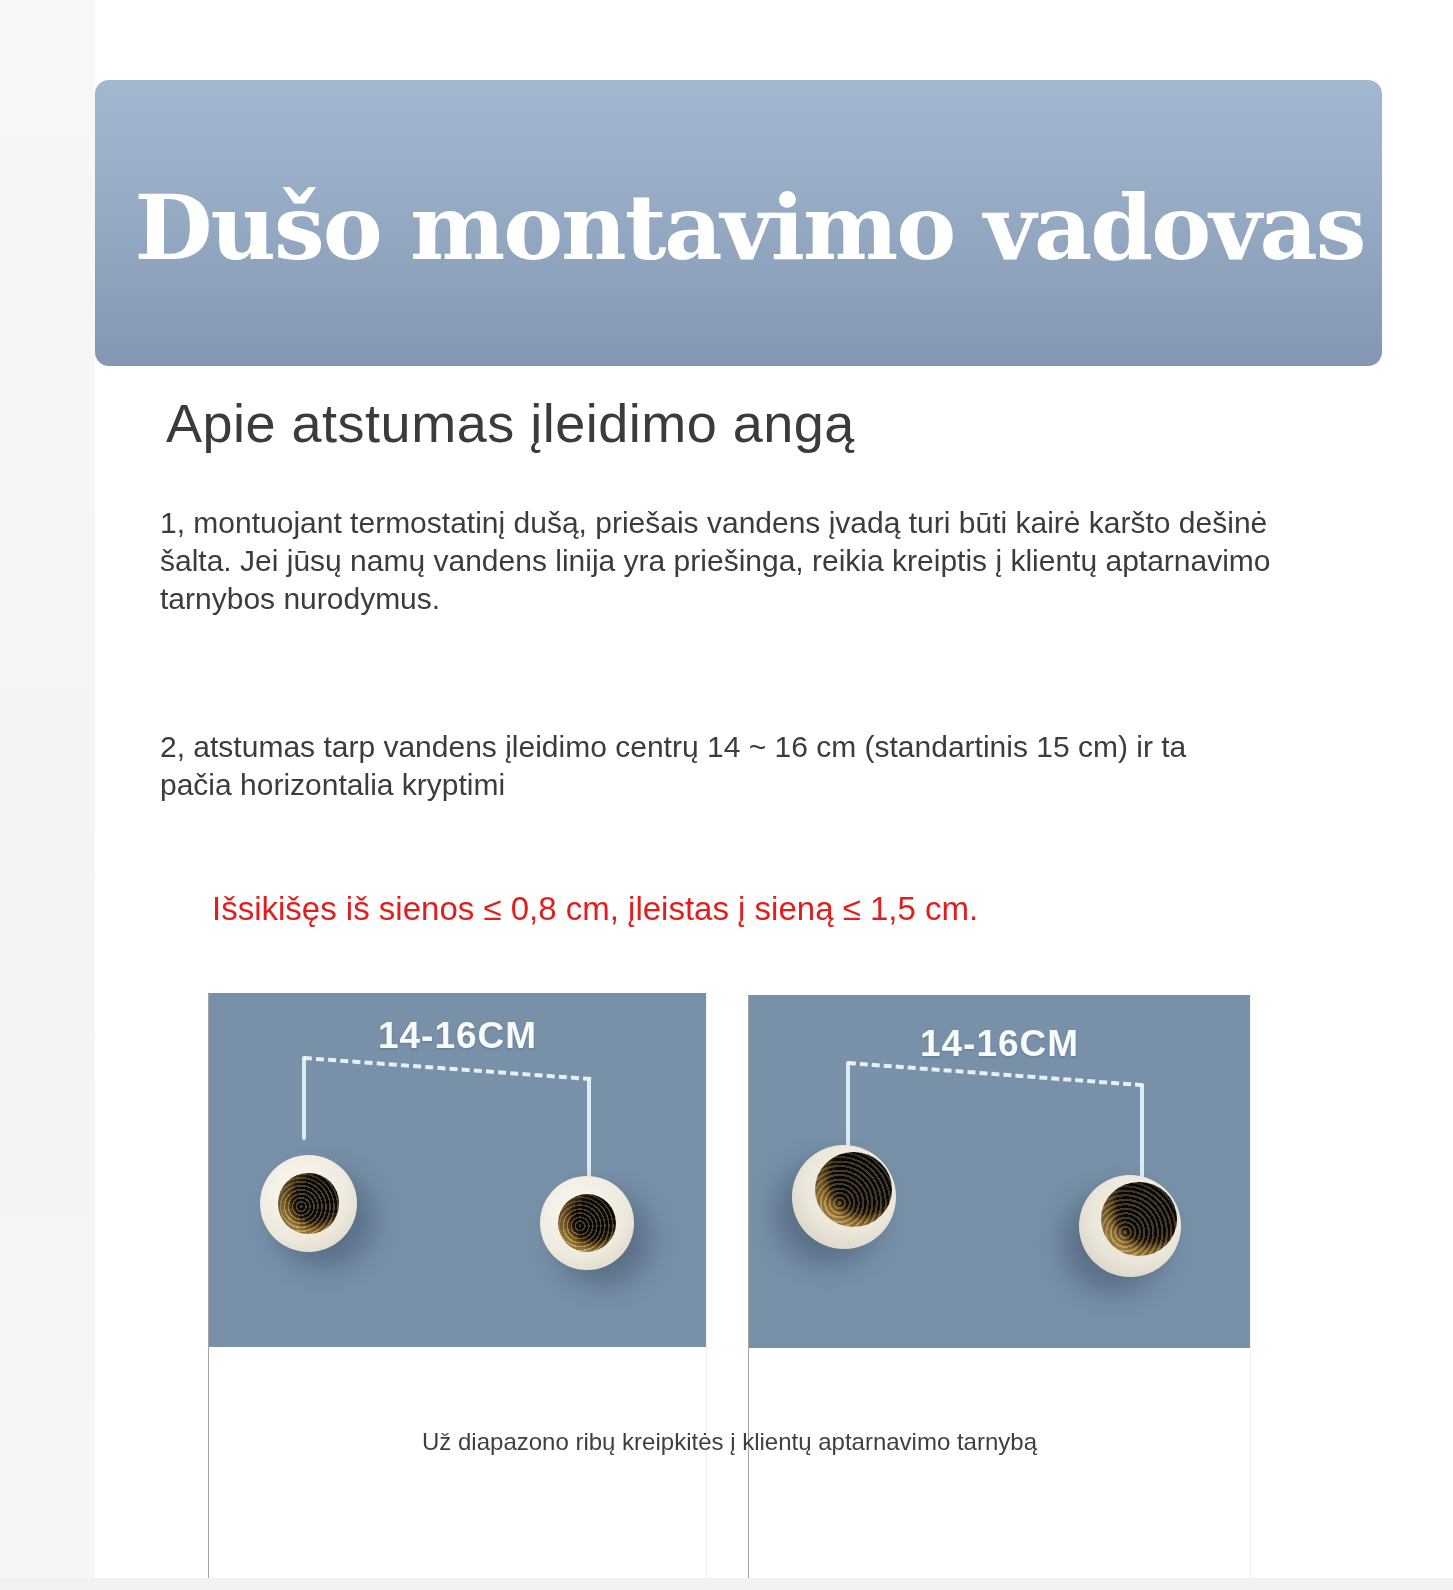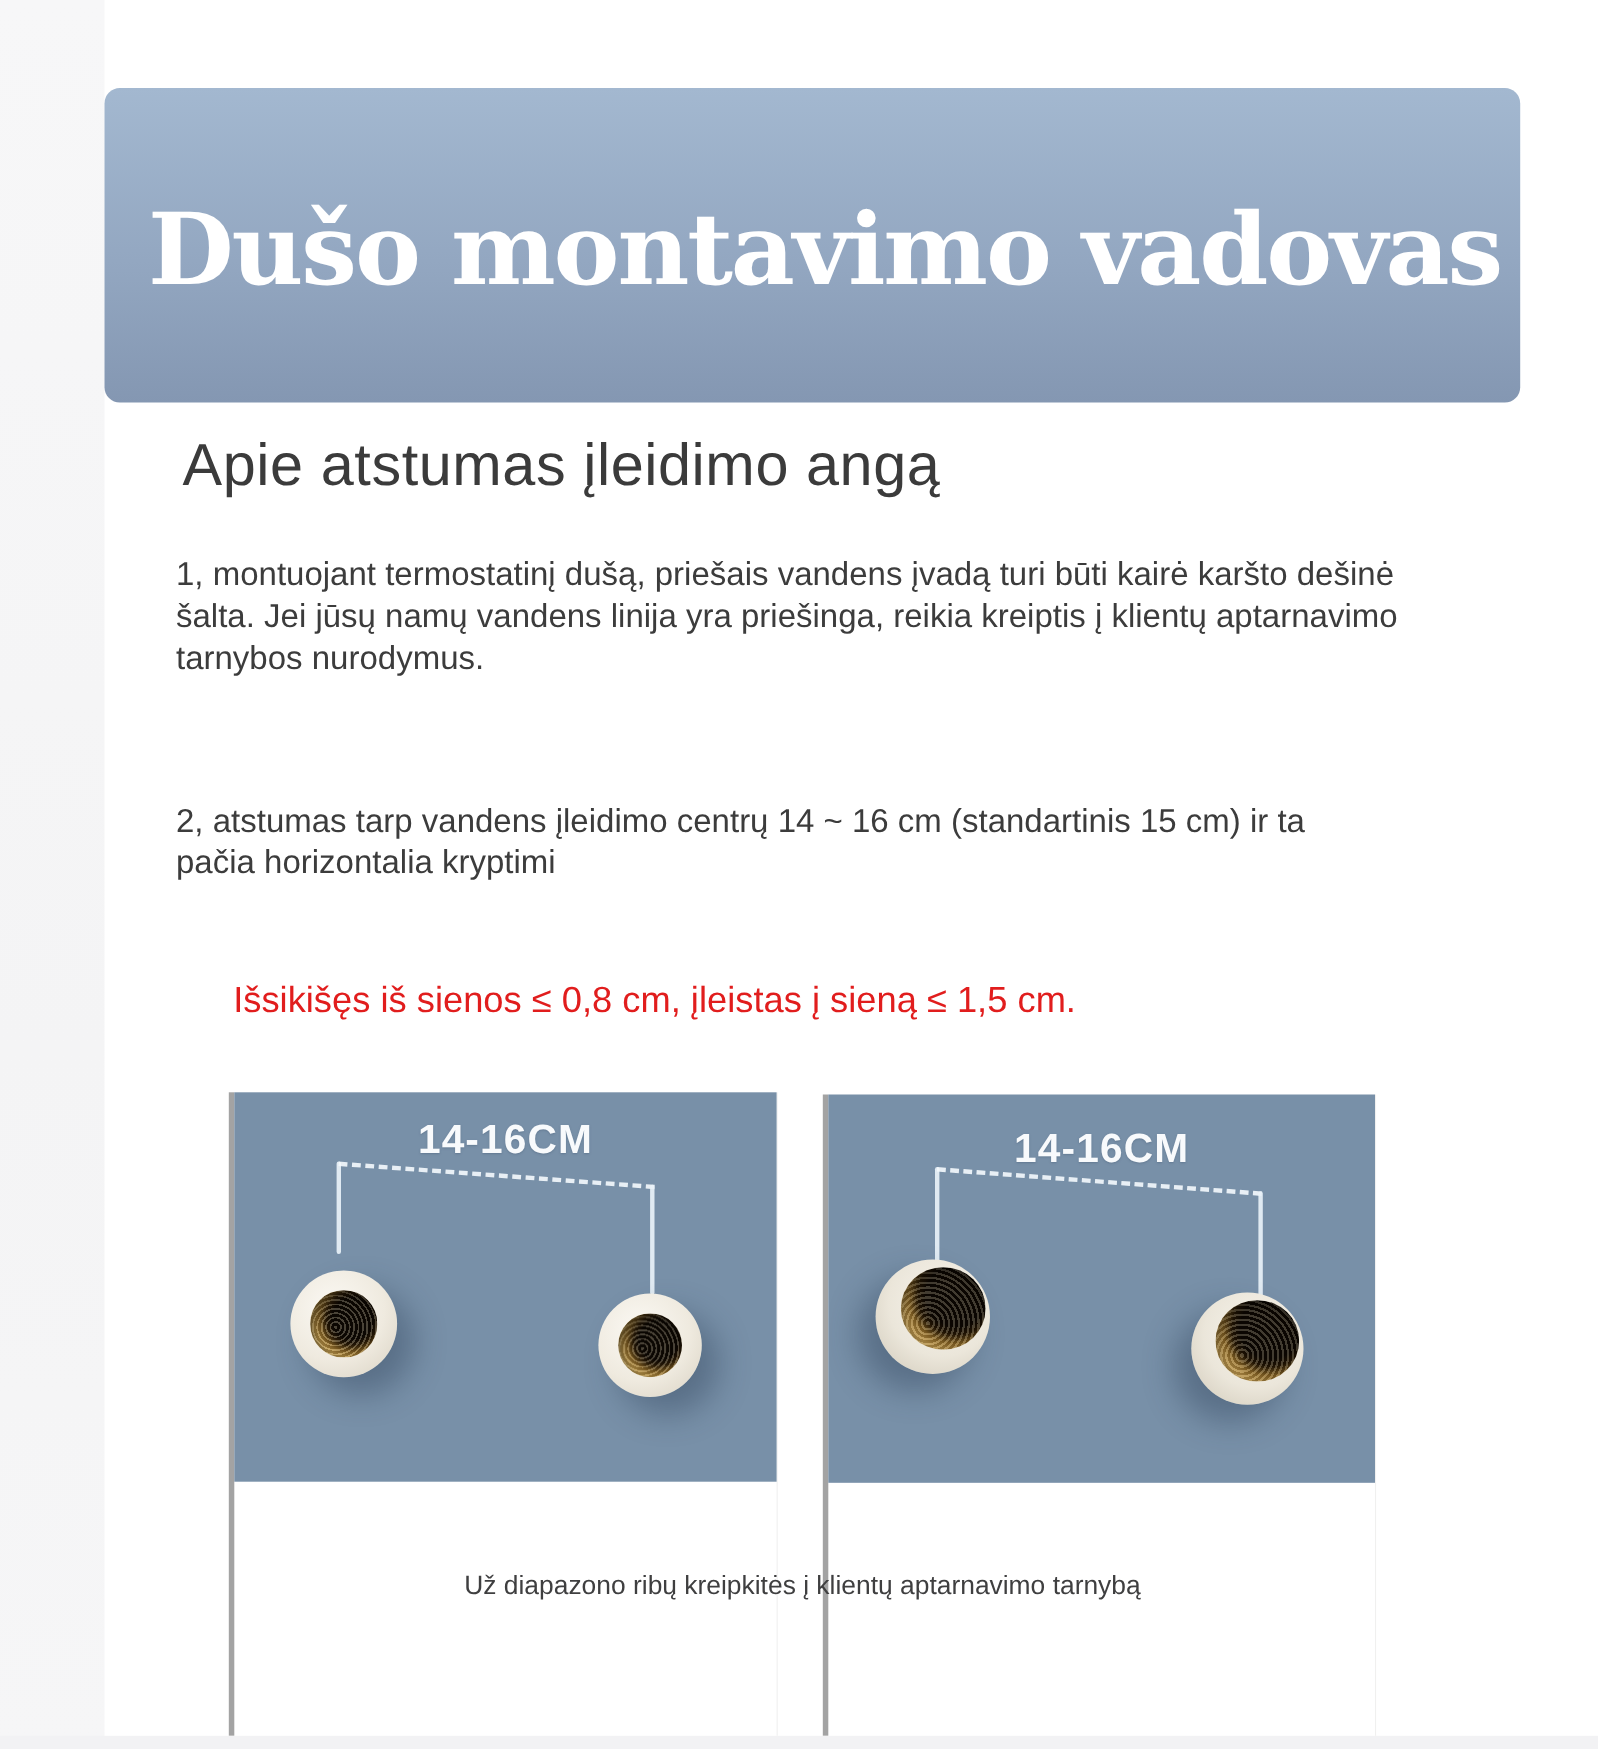--- a/index.html
+++ b/index.html
@@ -51,21 +51,21 @@
   }
   .para-1{top:484px;width:1185px;margin-top:20px;}
   .para-2{top:728px;width:1045px;}
   .note-red{
     position:absolute;left:212px;top:890px;
     font-size:33px;color:var(--note-red);
   }
   .panel{
     position:absolute;top:993px;height:585px;
     background:#ffffff;
-    border-left:5px solid #a3a3a3;border-right:1px solid #f0f0ef;
+    border-left:1px solid #a3a3a3;border-right:1px solid #f0f0ef;
     box-sizing:border-box;
   }
   .panel-left{left:208px;width:499px;}
   .panel-right{left:748px;top:995px;width:503px;height:583px;}
   .photo{
     position:absolute;left:0;top:0;right:0;height:354px;
     background:var(--wall-blue);
     overflow:hidden;
   }
   .panel-right .photo{height:353px;}

